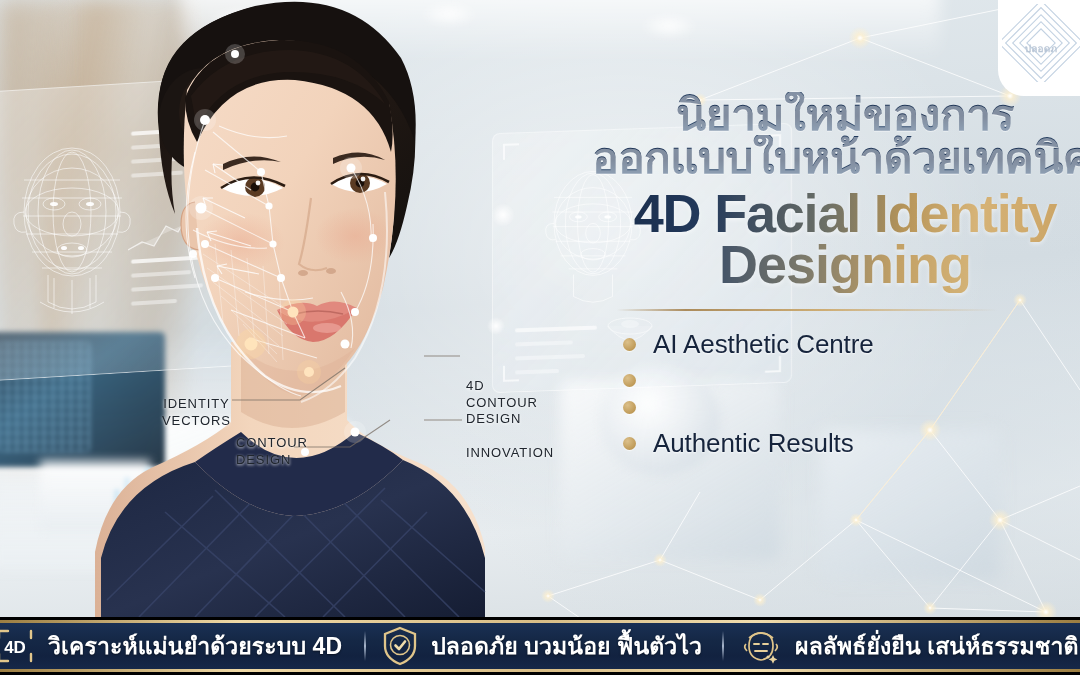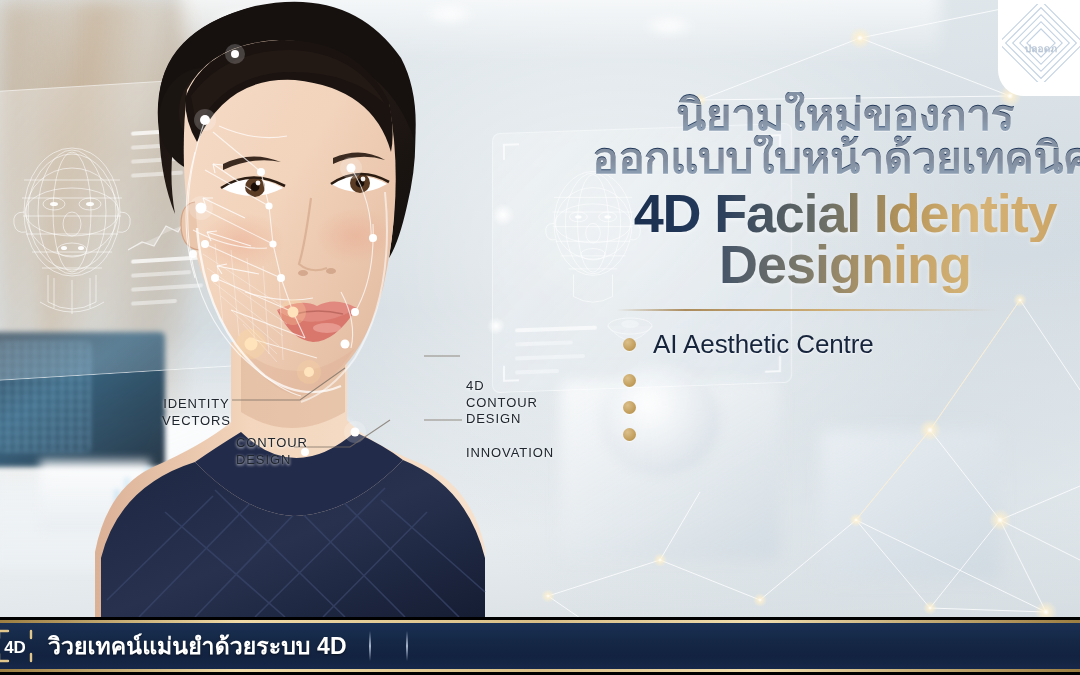--- a/index.html
+++ b/index.html
@@ -511,20 +511,21 @@
         <span class="btxt">AI Aesthetic Centre</span>
       </div>
       <div class="bullet">
         <span class="dot"></span>
       </div>
       <div class="bullet">
         <span class="dot"></span>
       </div>
       <div class="bullet">
         <span class="dot"></span>
+        <span class="btxt">Authentic Results</span>
       </div>
     </div>
   </div>
 
   <div class="logo">
     <svg class="lgmark" width="78" height="78" viewBox="0 0 78 78">
       <g fill="none" stroke="#c3d2e2" stroke-width="1.1" transform="translate(39,39)">
         <rect x="-30" y="-30" width="60" height="60" transform="rotate(45)"></rect>
         <rect x="-25" y="-25" width="50" height="50" transform="rotate(45)"></rect>
         <rect x="-20" y="-20" width="40" height="40" transform="rotate(45)"></rect>
@@ -544,23 +545,55 @@
         <svg width="46" height="40" viewBox="0 0 46 40">
           <g stroke="#e2c78c" stroke-width="2.4" fill="none" stroke-linecap="round">
             <path d="M7 12 L7 5 L16 5"></path>
               <path d="M39 5 L39 12"></path>
             <path d="M7 28 L7 35 L16 35"></path>
               <path d="M39 35 L39 28"></path>
           </g>
           <text x="23" y="27" font-family="Liberation Sans, sans-serif" font-size="17" font-weight="700" fill="#ffffff" text-anchor="middle">4D</text>
         </svg>
       </div>
-      <span class="btext" style="margin-left:10px;">วิวยเทคน์แม่นยำด้วยระบบ 4D</span>
+      <span class="btext" style="margin-left:10px;">วิเคราะห์แม่นยำด้วยระบบ 4D</span>
     </div>
 
     <div class="bsep" style="margin-left:22px;"></div>
 
+    <div class="bseg">
+      <div class="bico">
+        <svg width="38" height="42" viewBox="0 0 38 42">
+          <path d="M19 3 L34 9 V21 Q34 33 19 39 Q4 33 4 21 V9 Z" fill="none" stroke="#e0c58a" stroke-width="2.3"></path>
+          <circle cx="19" cy="20" r="9.5" fill="none" stroke="#e0c58a" stroke-width="1.6"></circle>
+          <path d="M14.5 20.5 L18 24 L24 16.5" fill="none" stroke="#f0dcab" stroke-width="2.6" stroke-linecap="round" stroke-linejoin="round"></path>
+        </svg>
+      </div>
+      <span class="btext" style="margin-left:12px;">ปลอดภัย บวมน้อย ฟื้นตัวไว</span>
+    </div>
 
     <div class="bsep" style="margin-left:20px;"></div>
 
+    <div class="bseg">
+      <div class="bico">
+        <svg width="44" height="44" viewBox="0 0 44 44">
+          <g fill="none" stroke="#e0c58a" stroke-width="1.7">
+            <path d="M10 22 Q10 9 22 9 Q34 9 34 22 Q34 34 22 36 Q10 34 10 22 Z"></path>
+            <path d="M10 14 Q22 4 34 14"></path>
+            <path d="M7 20 Q4 23 8 27"></path>
+              <path d="M37 20 Q40 23 36 27"></path>
+          </g>
+          <g stroke="#e6cf9a" stroke-width="1.9" stroke-linecap="round">
+            <path d="M15 20 h5"></path>
+              <path d="M24 20 h5"></path>
+            <path d="M16 27 h12"></path>
+          </g>
+          <g fill="#e8d3a0">
+            <path d="M34 31 l1.4 3 3 1.4 -3 1.4 -1.4 3 -1.4 -3 -3 -1.4 3 -1.4 Z"></path>
+            <circle cx="29" cy="33" r="1.6"></circle>
+          </g>
+        </svg>
+      </div>
+      <span class="btext" style="margin-left:12px;">ผลลัพธ์ยั่งยืน เสน่ห์ธรรมชาติ</span>
+    </div>
   </div>
 
 </div>
 
 </body></html>

